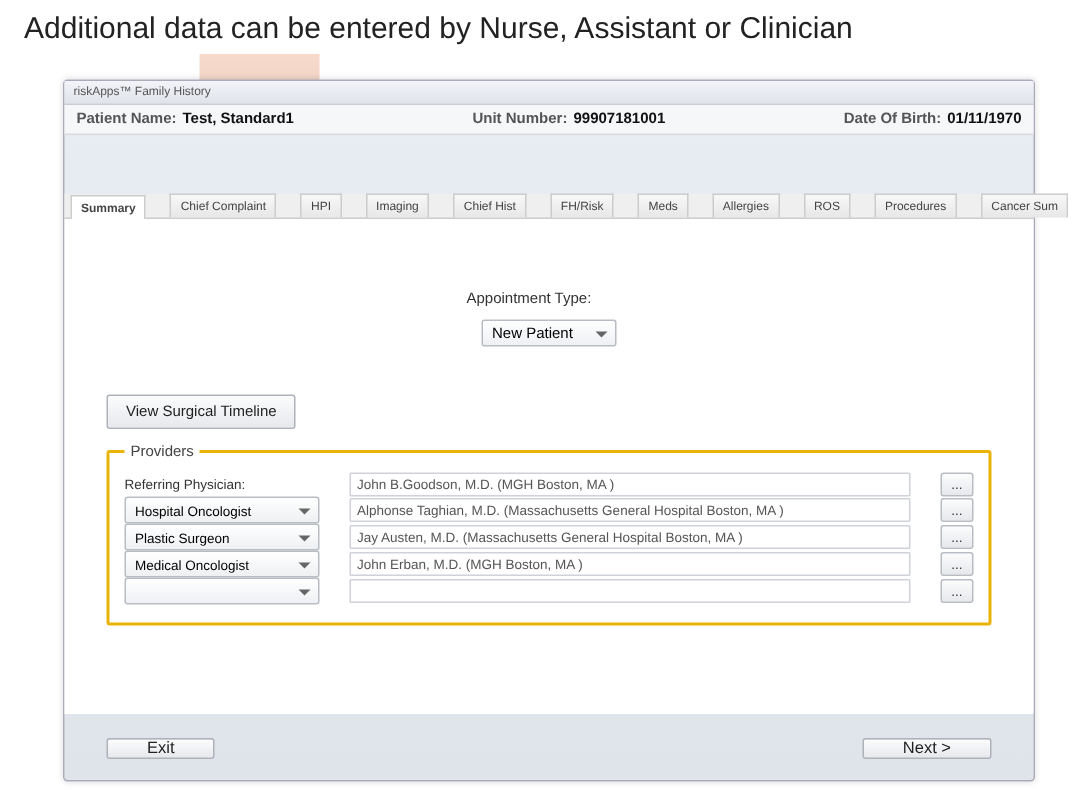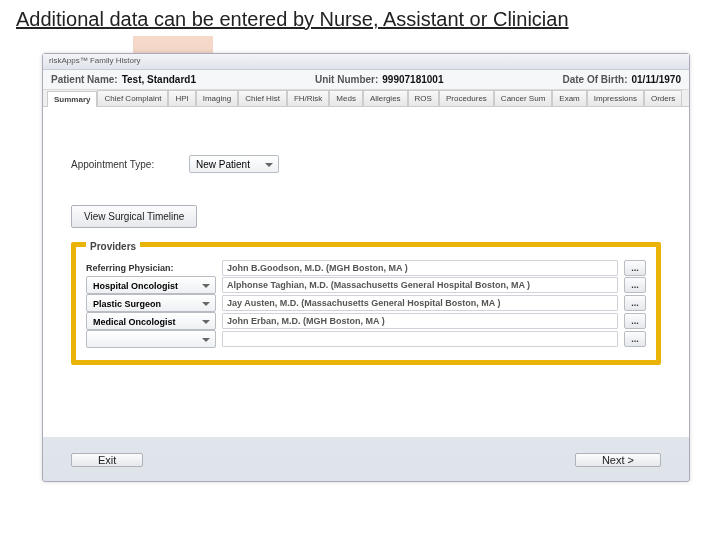--- a/index.html
+++ b/index.html
@@ -8,21 +8,20 @@
     background: #fff;
     width: 720px;
     height: 540px;
     overflow: hidden;
   }
   .slide-title {
     font-size: 20px;
     font-weight: 400;
     color: #222;
     padding: 8px 16px 4px 16px;
-    text-decoration: underline;
   }
   .window-outer {
     margin: 18px 30px 0 42px;
     border: 1px solid #aab;
     background: linear-gradient(#e8ecf3,#dfe3ea);
     border-radius: 3px;
     box-shadow: 0 0 4px rgba(0,0,0,0.15);
     position: relative;
   }
   .window-outer::before {
@@ -47,25 +46,26 @@
     font-size: 10px;
     padding: 4px 8px;
     background: #f6f7f9;
     border-bottom: 1px solid #d8dade;
   }
   .patientbar .lbl { color:#555;font-weight:bold; }
   .patientbar .val { font-weight: 700; color:#111; }
   .spacer { flex:1; }
   .tabs {
     display: flex;
-    gap: 0;
+    gap: 16px;
     font-size: 8px;
     background: #efefef;
     border-bottom: 1px solid #ccc;
     padding-left: 4px;
+    margin-top: 39px;
   }
   .tab {
     padding: 3px 6px;
     border: 1px solid #ccc;
     border-bottom: none;
     background: linear-gradient(#f8f8f8,#e7e7e7);
     color:#444;
     white-space: nowrap;
     cursor: pointer;
   }
@@ -74,21 +74,21 @@
     font-weight: 700;
     position: relative;
     top:1px;
   }
   .content {
     background: #fff;
     padding: 12px 28px 10px 28px;
     min-height: 330px;
     position: relative;
   }
-  .row { display:flex; align-items:center; gap:8px; margin-bottom:10px; }
+  .row { display:flex; align-items:center; gap:8px; margin-bottom:10px;flex-direction:column; }
   .lbl2 { font-size:10px; color:#333; width:110px; }
   .select {
     font-size:10px;
     border:1px solid #b8bcc3;
     background:linear-gradient(#fff,#eef0f3);
     padding:2px 18px 2px 6px;
     border-radius:2px;
     position:relative;
     min-width:90px;
     height:18px;
@@ -104,34 +104,33 @@
   .btn {
     font-size:10px;
     border:1px solid #aeb2ba;
     background:linear-gradient(#fcfcfd,#e6e8ec);
     padding:5px 12px;
     border-radius:2px;
     cursor:pointer;
     color:#222;
   }
   .fieldset {
-    border:5px solid #eab308;
+    border:2px solid #eab308;
     border-radius:2px;
     padding:8px 10px 6px 10px;
     margin-top:14px;
-    font-weight:bold;
   }
   .fieldset-legend {
     font-size:10px; color:#444;
     position:relative; top:-14px;
     background:#fff; padding:0 4px;
     width:max-content;
   }
   .prow {
-    display:flex; align-items:center; gap:6px;
+    display:flex; align-items:center; gap:20px;
     margin-top:-6px; margin-bottom:6px;
   }
   .prow .type {
     width:130px; font-size:9px;
   }
   .prow .type.select { min-width:130px; }
   .prow .static-type {
     font-size:9px; color:#333; width:130px;
   }
   .input {

